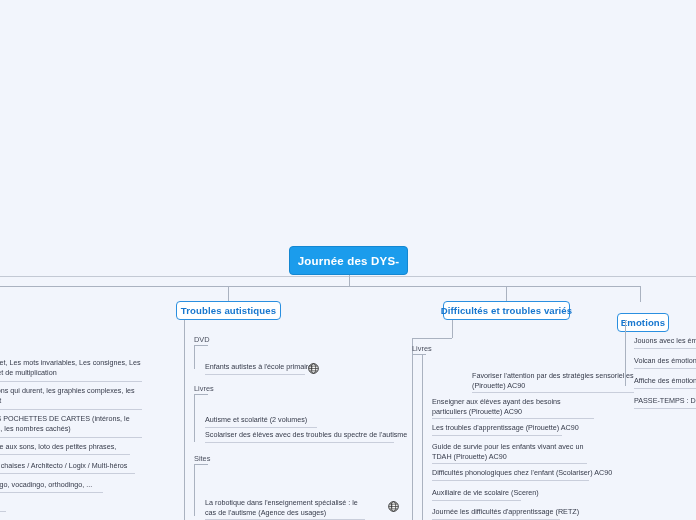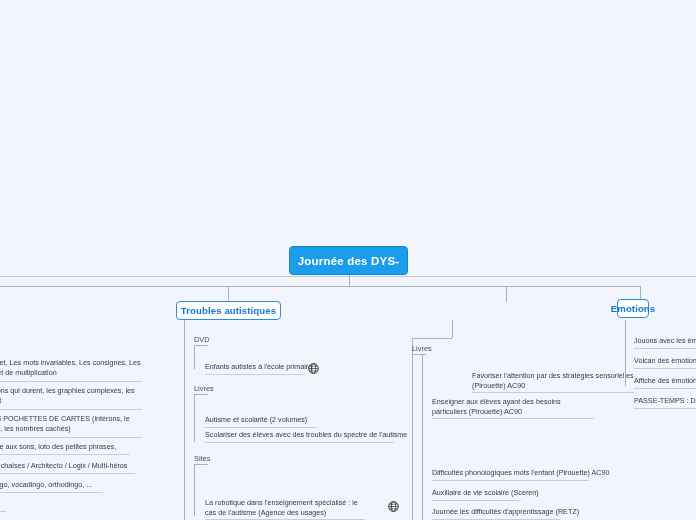--- a/index.html
+++ b/index.html
@@ -166,36 +166,39 @@
   <div class="leaf" style="left:205px; top:498px; width:160px;">La robotique dans l'enseignement spécialisé : le cas de l'autisme (Agence des usages)</div>
   <div class="globe-icon" style="left:388px; top:501px;">
     <svg width="11" height="11" viewBox="0 0 16 16">
       <circle cx="8" cy="8" r="7" fill="#f7f7f7" stroke="#222" stroke-width="1.3"></circle>
       <ellipse cx="8" cy="8" rx="3.2" ry="7" fill="none" stroke="#222" stroke-width="1"></ellipse>
       <path d="M1 8 h14 M2.2 4.6 h11.6 M2.2 11.4 h11.6" stroke="#222" stroke-width="0.9" fill="none"></path>
       <path d="M4.5 3.2 q2 2 1 4 q-1 2 1 3.4" stroke="#222" stroke-width="0.9" fill="none"></path>
     </svg>
   </div>
 
+  <div class="branch-node" style="left:443px; top:301px; width:127px;">Difficultés et troubles variés</div>
 
   <div class="line-v" style="left:412px; top:338px; height:182px;"></div>
   <div class="line-h" style="left:412px; top:338px; width:40px;"></div>
   <div class="line-v" style="left:452px; top:320px; height:18px;"></div>
 
   <div class="cat-label" style="left:412px; top:344px;">Livres</div>
   <div class="line-h" style="left:412px; top:354px; width:14px;"></div>
   <div class="line-v" style="left:422px; top:354px; height:166px;"></div>
 
   <div class="leaf" style="left:432px; top:371px; width:162px;margin-left:40px;">Favoriser l'attention par des stratégies sensorielles (Pirouette) AC90</div>
   <div class="leaf" style="left:432px; top:397px; width:162px;">Enseigner aux élèves ayant des besoins particuliers (Pirouette) AC90</div>
-  <div class="leaf nowrap" style="left:432px; top:468px; width:157px;">Difficultés phonologiques mots l'enfant (Pirouette) AC90</div>
+  <div class="leaf nowrap" style="left:432px; top:423px; width:130px;">Les troubles d'apprentissage (Pirouette) AC90</div>
+  <div class="leaf" style="left:432px; top:442px; width:155px;">Guide de survie pour les enfants vivant avec un TDAH (Pirouette) AC90</div>
+  <div class="leaf nowrap" style="left:432px; top:468px; width:157px;">Difficultés phonologiques chez l'enfant (Scolariser) AC90</div>
   <div class="leaf nowrap" style="left:432px; top:488px; width:89px;">Auxiliaire de vie scolaire (Sceren)</div>
   <div class="leaf nowrap" style="left:432px; top:507px; width:128px;">Journée les difficultés d'apprentissage (RETZ)</div>
 
-  <div class="branch-node" style="left:617px; top:299px; width:32px;">Emotions</div>
+  <div class="branch-node" style="left:617px; top:313px; width:52px;">Emotions</div>
 
   <div class="line-v" style="left:625px; top:320px; height:66px;"></div>
 
   <div class="leaf nowrap" style="left:634px; top:336px; width:62px;">Jouons avec les émotio</div>
   <div class="leaf nowrap" style="left:634px; top:356px; width:62px;">Volcan des émotions (P</div>
   <div class="leaf nowrap" style="left:634px; top:376px; width:62px;">Affiche des émotions (</div>
   <div class="leaf nowrap" style="left:634px; top:396px; width:62px;">PASSE-TEMPS : Devine</div>
 
   <div class="clipped-leaf" style="left:-22px; top:358px; width:164px;">alphabet, Les mots invariables, Les consignes, Les
 dition et de multiplication</div>

